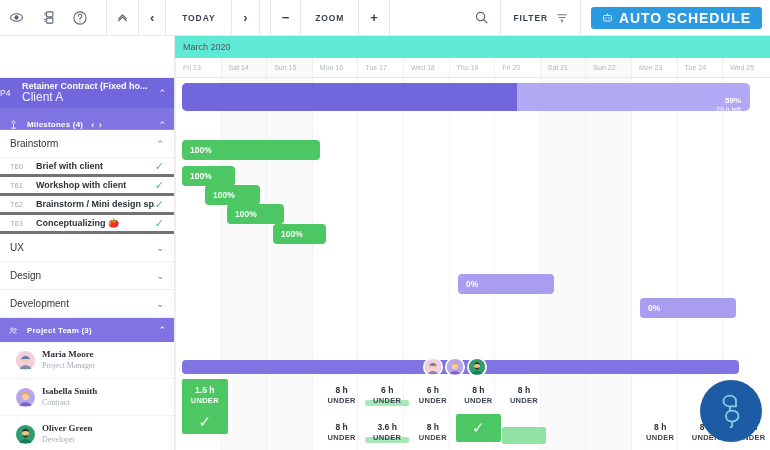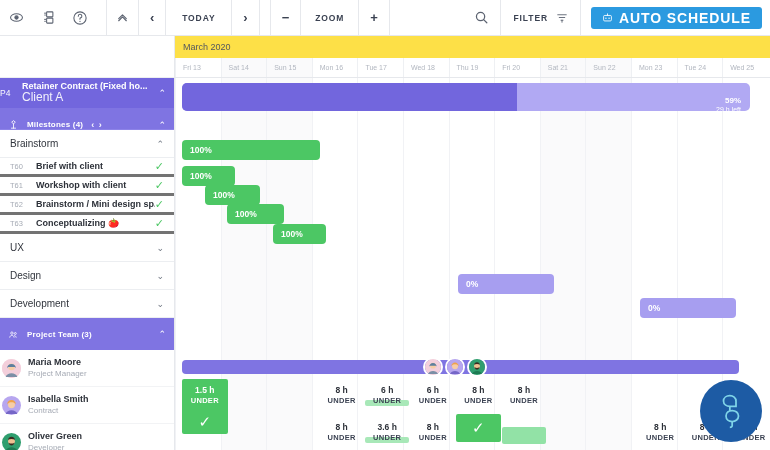--- a/index.html
+++ b/index.html
@@ -82,38 +82,38 @@
 
   .row-task {
     height: 19px; display: flex; align-items: center; padding: 0 10px;
     border-bottom: 3px solid #737373; background: #fff; cursor: pointer;
   }
   .tid { width: 26px; font-size: 7.5px; color: #a6abb5; flex: none; }
   .tname { flex: 1; font-size: 9px; color: #2d3139; font-weight: bold; overflow: hidden; white-space: nowrap; }
   .tcheck { color: #4cc764; font-size: 11px; flex: none; }
 
   .row-team {
-    height: 32px; background: #7f74e2; color: #fff; display: flex;
+    height: 24px; background: #7f74e2; color: #fff; display: flex;
     align-items: center; padding: 0 8px; gap: 8px; cursor: pointer;
   }
   .row-member {
-    height: 37px; display: flex; align-items: center; padding: 0 2px; gap: 7px;
-    border-bottom: 1px solid #f2f3f5; background: #fff; cursor: pointer;
+    height: 37px; display: flex; align-items: center; padding: 0 16px; gap: 7px;
+    border-bottom: 1px solid #f2f3f5; background: #fff; cursor: pointer; font-family: Liberation Serif, serif;
   }
   .avatar { width: 19px; height: 19px; border-radius: 50%; flex: none; position: relative; }
   .mname { font-size: 9px; font-weight: bold; color: #2d3139; line-height: 1.25; }
   .mrole { font-size: 8px; color: #a6abb5; line-height: 1.25; }
 
   .chev { font-size: 9px; color: #6f7682; }
   .chev.w { color: #fff; }
 
   
   .month {
     height: 22px; display: flex; align-items: center; padding-left: 8px;
-    font-size: 9px; color: #53585f; background: #fde047;
+    font-size: 9px; color: #53585f; background: #5eead4;
   }
   .daystrip { height: 20px; display: flex; border-bottom: 1px solid #e6e8ec; }
   .daycell {
     width: 45.6px; flex: none; font-size: 7px; color: #b2b7c0;
     display: flex; align-items: center; padding-left: 7px;
     border-left: 1px solid #eef0f3; background: #fff;
   }
   .daycell.we { background: #fafafb; }
 
   

